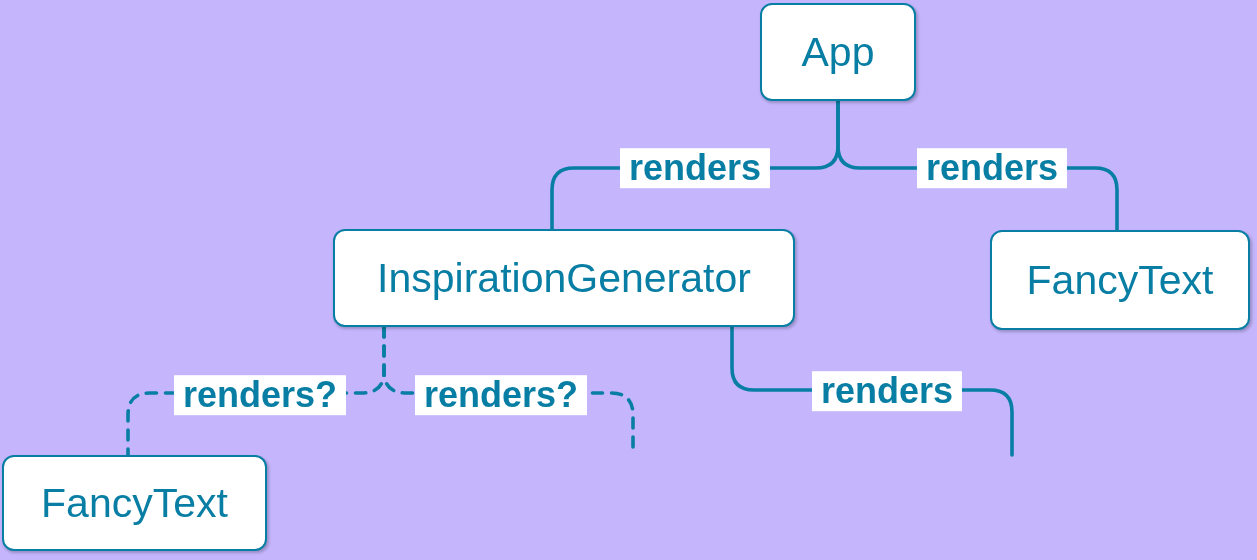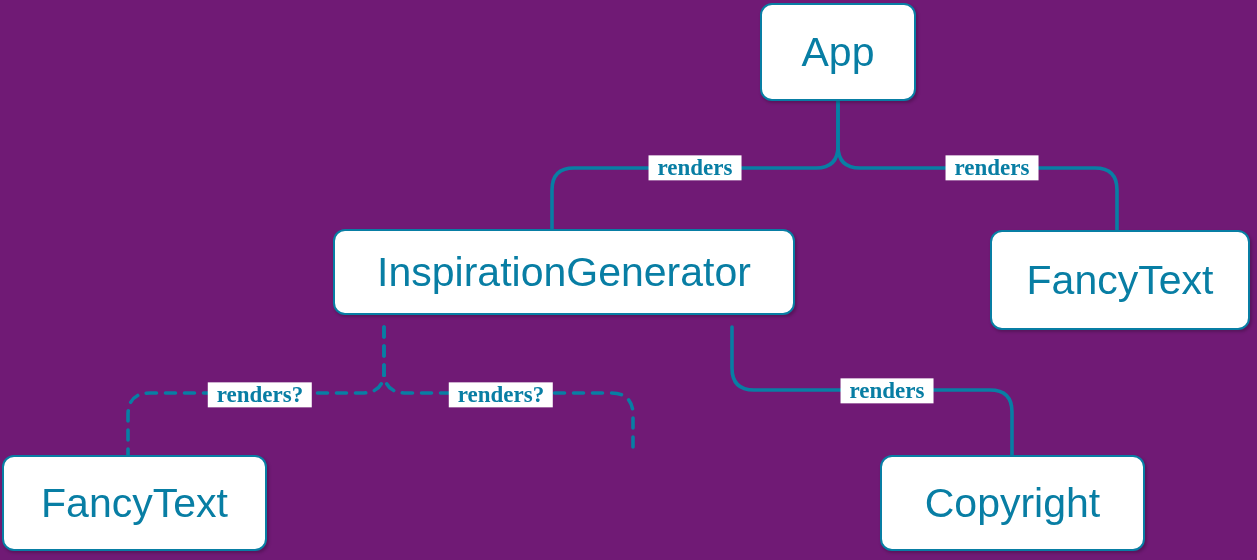--- a/index.html
+++ b/index.html
@@ -5,21 +5,21 @@
   html, body {
     margin: 0;
     padding: 0;
     background: #ffffff;
     font-family: "Liberation Sans", "DejaVu Sans", sans-serif;
   }
   .canvas {
     position: relative;
     width: 1257px;
     height: 560px;
-    background: #701a75;
+    background: #c4b5fd;
     overflow: hidden;
   }
   .edges-svg {
     position: absolute;
     top: 0;
     left: 0;
     width: 1257px;
     height: 560px;
     pointer-events: none;
   }
@@ -46,31 +46,30 @@
     font-weight: 400;
     white-space: nowrap;
     box-sizing: border-box;
     z-index: 2;
   }
   .edge-label {
     position: absolute;
     transform: translate(-50%, -50%);
     background: #ffffff;
     color: #087EA4;
-    font-size: 23px;
+    font-size: 36px;
     font-weight: 700;
     padding: 0 9px;
     white-space: nowrap;
     z-index: 3;
     line-height: 1.1;
-    font-family: Liberation Serif, serif;
   }
   
   .node-app                   { left: 760px; top: 3px;   width: 156px; height: 98px; }
-  .node-inspiration-generator { left: 333px; top: 229px; width: 462px; height: 86px; }
+  .node-inspiration-generator { left: 333px; top: 229px; width: 462px; height: 98px; }
   .node-fancy-text-top        { left: 990px; top: 230px; width: 260px; height: 100px; }
   .node-fancy-text-bottom     { left: 2px;   top: 455px; width: 265px; height: 96px; }
   .node-color                 { left: 537px; top: 455px; width: 185px; height: 96px; }
   .node-copyright             { left: 880px; top: 455px; width: 265px; height: 96px; }
   
   .edge-label-1 { left: 695px; top: 168px; }
   .edge-label-2 { left: 992px; top: 168px; }
   .edge-label-3 { left: 260px; top: 395px; }
   .edge-label-4 { left: 501px; top: 395px; }
   .edge-label-5 { left: 887px; top: 391px; }
@@ -98,23 +97,20 @@
 
   <div class="node node-fancy-text-top">
     <span>FancyText</span>
   </div>
 
   <div class="node node-fancy-text-bottom">
     <span>FancyText</span>
   </div>
 
 
-  <div class="node node-copyright">
-    <span>Copyright</span>
-  </div>
 
   <span class="edge-label edge-label-1">renders</span>
   <span class="edge-label edge-label-2">renders</span>
   <span class="edge-label edge-label-3">renders?</span>
   <span class="edge-label edge-label-4">renders?</span>
   <span class="edge-label edge-label-5">renders</span>
 
 </div>
 
 </body></html>

